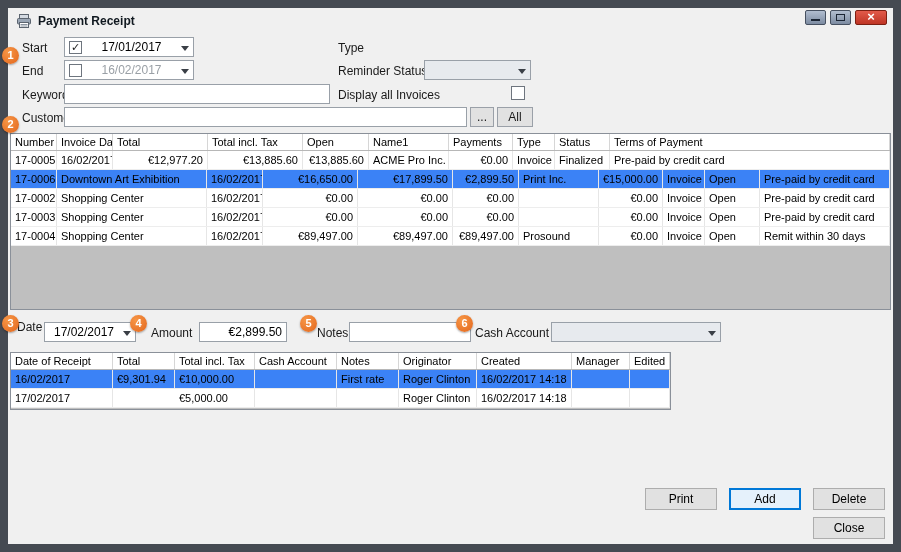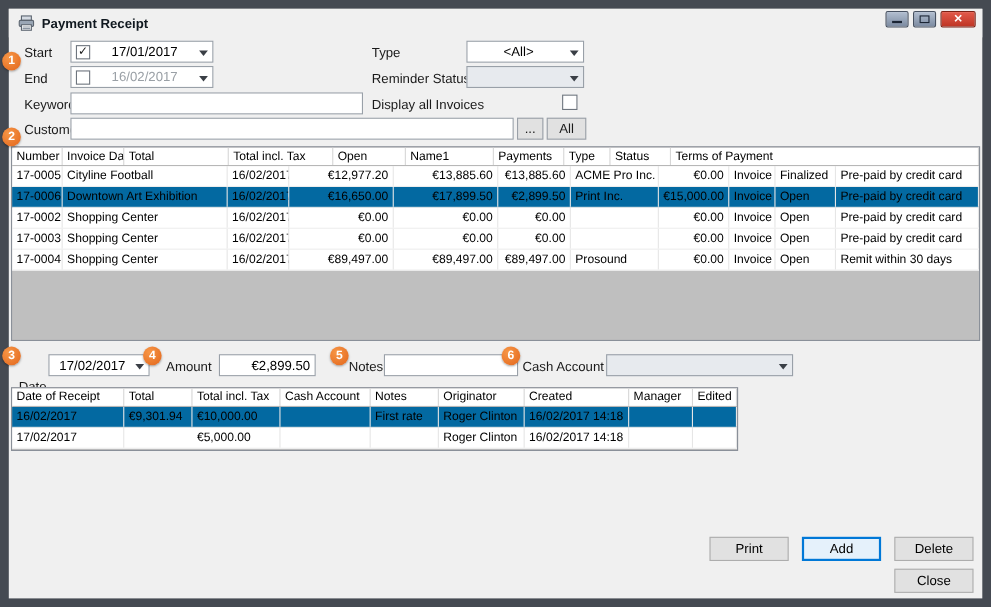--- a/index.html
+++ b/index.html
@@ -31,21 +31,21 @@
   .cb{width:13px;height:13px;box-sizing:border-box;border:1px solid #6e757e;background:#fff;position:relative;flex:0 0 auto;}
   .cb.checked::after{content:"✓";position:absolute;left:1px;top:-1px;font-size:11px;line-height:12px;color:#1a1a1a;}
   .cb.abs{position:absolute;width:14px;height:14px;}
   .sbtn{position:absolute;height:20px;box-sizing:border-box;background:#e1e1e1;border:1px solid #9aa0a8;
         font-size:12px;text-align:center;line-height:18px;color:#1a1a1a;}
   
   .grid{position:absolute;background:#bfbfbf;border:1px solid #8a9099;box-sizing:border-box;overflow:hidden;font-size:11px;}
   .grid-header{display:flex;height:17px;background:#fff;border-bottom:1px solid #b7b7b7;box-sizing:border-box;}
   .grid-hcell{box-sizing:border-box;padding:1px 4px 0;border-right:1px solid #d6d6d6;white-space:nowrap;overflow:hidden;line-height:15px;}
   .grid-row{display:flex;height:19px;background:#fff;border-bottom:1px solid #ededed;box-sizing:border-box;}
-  .grid-row.selected{background:#0369a1;}
+  .grid-row.selected{background:#3b82f6;}
   .grid-cell{box-sizing:border-box;padding:2px 4px 0;border-right:1px solid #e6e6e6;white-space:nowrap;overflow:hidden;line-height:15px;}
   .grid-cell.right{text-align:right;}
   
   .badge{position:absolute;width:17px;height:17px;border-radius:50%;z-index:20;
          background:radial-gradient(circle at 35% 30%,#f79646,#e2661c);
          color:#fff;font-weight:bold;font-size:11px;text-align:center;line-height:17px;
          box-shadow:0 1px 2px rgba(0,0,0,.35);}
   
   .btn{position:absolute;width:72px;height:22px;box-sizing:border-box;background:#e1e1e1;border:1px solid #adadad;
        font-size:12px;text-align:center;line-height:20px;color:#000;}
@@ -75,24 +75,20 @@
   </div>
 
   <span class="lbl" style="left:14px;top:33px">Start</span>
   <div class="combo" style="left:56px;top:29px;width:130px">
     <span class="cb checked"></span>
     <span class="ctext">17/01/2017</span>
     <span class="arrow"></span>
   </div>
 
   <span class="lbl" style="left:330px;top:33px">Type</span>
-  <div class="combo" style="left:416px;top:29px;width:107px">
-    <span class="ctext">&lt;All&gt;</span>
-    <span class="arrow"></span>
-  </div>
 
   <span class="lbl" style="left:14px;top:56px">End</span>
   <div class="combo" style="left:56px;top:52px;width:130px">
     <span class="cb"></span>
     <span class="ctext dis">16/02/2017</span>
     <span class="arrow"></span>
   </div>
 
   <span class="lbl" style="left:330px;top:56px">Reminder Status</span>
   <div class="combo gray" style="left:416px;top:52px;width:107px">
@@ -119,21 +115,20 @@
         <div class="grid-hcell" style="width: 95px;">Total incl. Tax</div>
         <div class="grid-hcell" style="width: 66px;">Open</div>
         <div class="grid-hcell" style="width: 80px;">Name1</div>
         <div class="grid-hcell" style="width: 64px;">Payments</div>
         <div class="grid-hcell" style="width: 42px;">Type</div>
         <div class="grid-hcell" style="width: 55px;">Status</div>
         <div class="grid-hcell" style="flex: 1 1 0%;">Terms of Payment</div>
       </div>
       <div class="grid-row">
         <div class="grid-cell" style="width: 46px;">17-0005</div>
-        <div class="grid-cell" style="width: 150px;">Cityline Football</div>
         <div class="grid-cell" style="width: 56px;">16/02/2017</div>
         <div class="grid-cell right" style="width: 95px;">€12,977.20</div>
         <div class="grid-cell right" style="width: 95px;">€13,885.60</div>
         <div class="grid-cell right" style="width: 66px;">€13,885.60</div>
         <div class="grid-cell" style="width: 80px;">ACME Pro Inc.</div>
         <div class="grid-cell right" style="width: 64px;">€0.00</div>
         <div class="grid-cell" style="width: 42px;">Invoice</div>
         <div class="grid-cell" style="width: 55px;">Finalized</div>
         <div class="grid-cell" style="flex: 1 1 0%;">Pre-paid by credit card</div>
       </div>
@@ -191,21 +186,21 @@
       </div>
     </div>
 
   <div class="badge" style="left:-6px;top:39px">1</div>
   <div class="badge" style="left:-6px;top:108px">2</div>
   <div class="badge" style="left:-6px;top:307px">3</div>
   <div class="badge" style="left:122px;top:307px">4</div>
   <div class="badge" style="left:292px;top:307px">5</div>
   <div class="badge" style="left:448px;top:307px">6</div>
 
-  <span class="lbl" style="left:9px;top:336px">Date</span>
+  <span class="lbl" style="left:9px;top:312px">Date</span>
   <div class="combo" style="left:36px;top:314px;width:92px">
     <span class="ctext">17/02/2017</span>
     <span class="arrow"></span>
   </div>
 
   <span class="lbl" style="left:143px;top:318px">Amount</span>
   <input class="tb right" style="left: 191px; top: 314px; width: 88px;" value="€2,899.50">
 
   <span class="lbl" style="left:309px;top:318px">Notes</span>
   <input class="tb" style="left: 341px; top: 314px; width: 122px;" value="">

